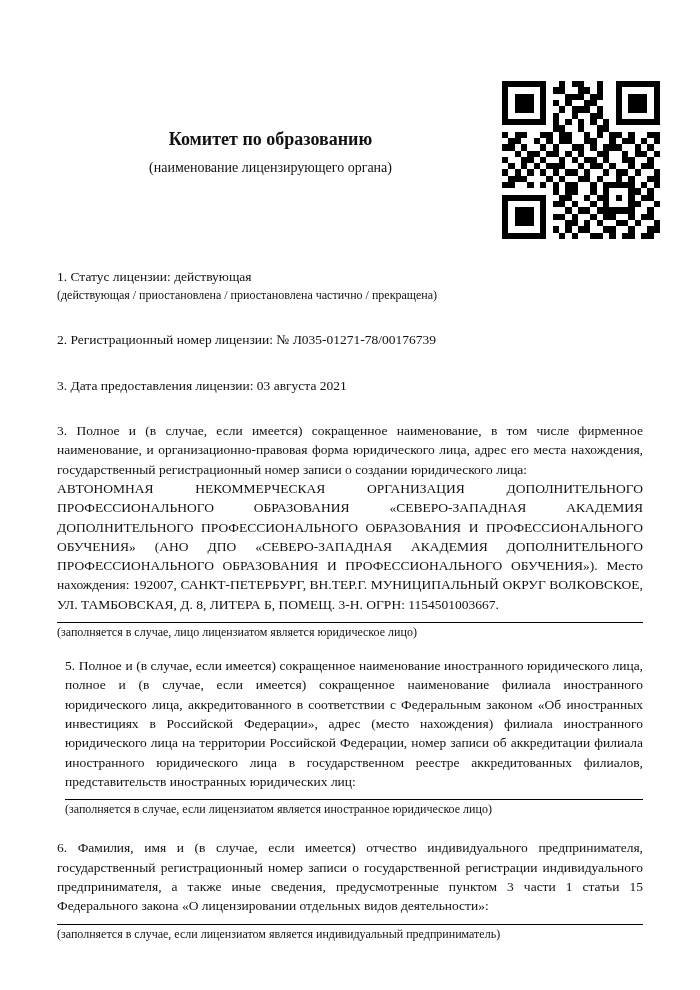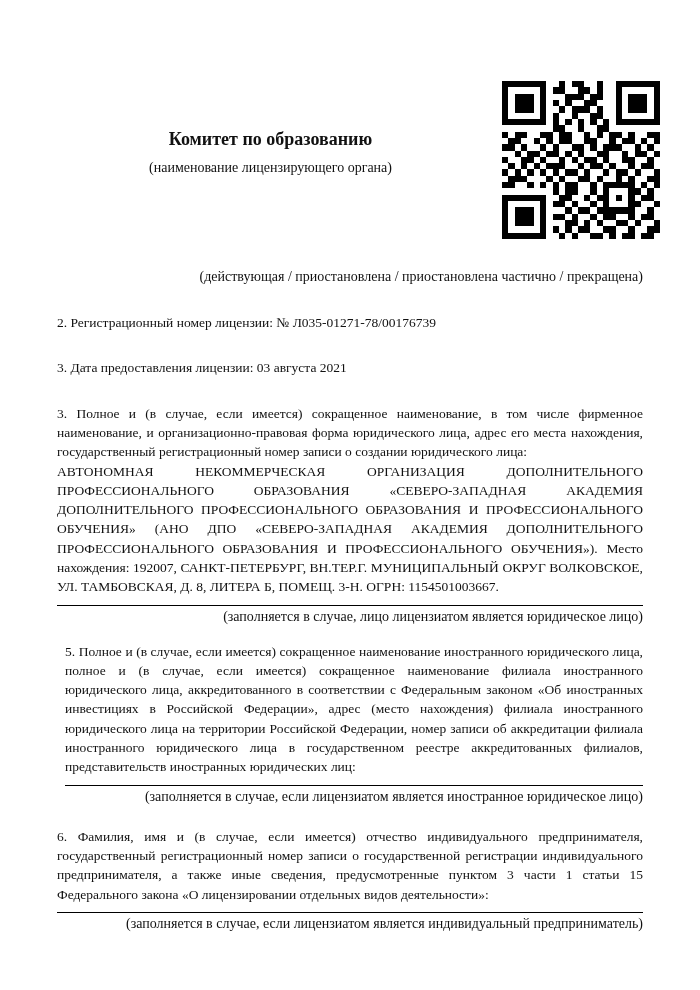--- a/index.html
+++ b/index.html
@@ -40,22 +40,22 @@
   .subject {
     text-align: center;
     margin-top: 42px;
     line-height: 1.38;
   }
   .content { padding: 0 57px; }
   .item { margin-top: 26px; }
   .item-tight { }
   .item p { text-align: justify; }
   .sub-caption {
-    text-align: right;
-    font-size: 14px;
+    text-align: left;
+    font-size: 12px;
     margin-top: 1px;
   }
   .rule {
     border-top: 1px solid #000;
     margin-top: 8px;
   }
 </style>
 </head>
 <body>
 
@@ -393,20 +393,21 @@
           <rect x="22" y="24" width="1" height="1"></rect>
           <rect x="23" y="24" width="1" height="1"></rect>
         </svg>
     </div>
   </div>
 
 
   <div class="content">
 
     <div class="item" style="margin-top:28px;">
+      <p>1. Статус лицензии: действующая</p>
       <div class="sub-caption">(действующая / приостановлена / приостановлена частично / прекращена)</div>
     </div>
 
     <div class="item">
       <p>2. Регистрационный номер лицензии: № Л035-01271-78/00176739</p>
     </div>
 
     <div class="item item-tight">
       <p>3. Дата предоставления лицензии: 03 августа 2021</p>
     </div>

